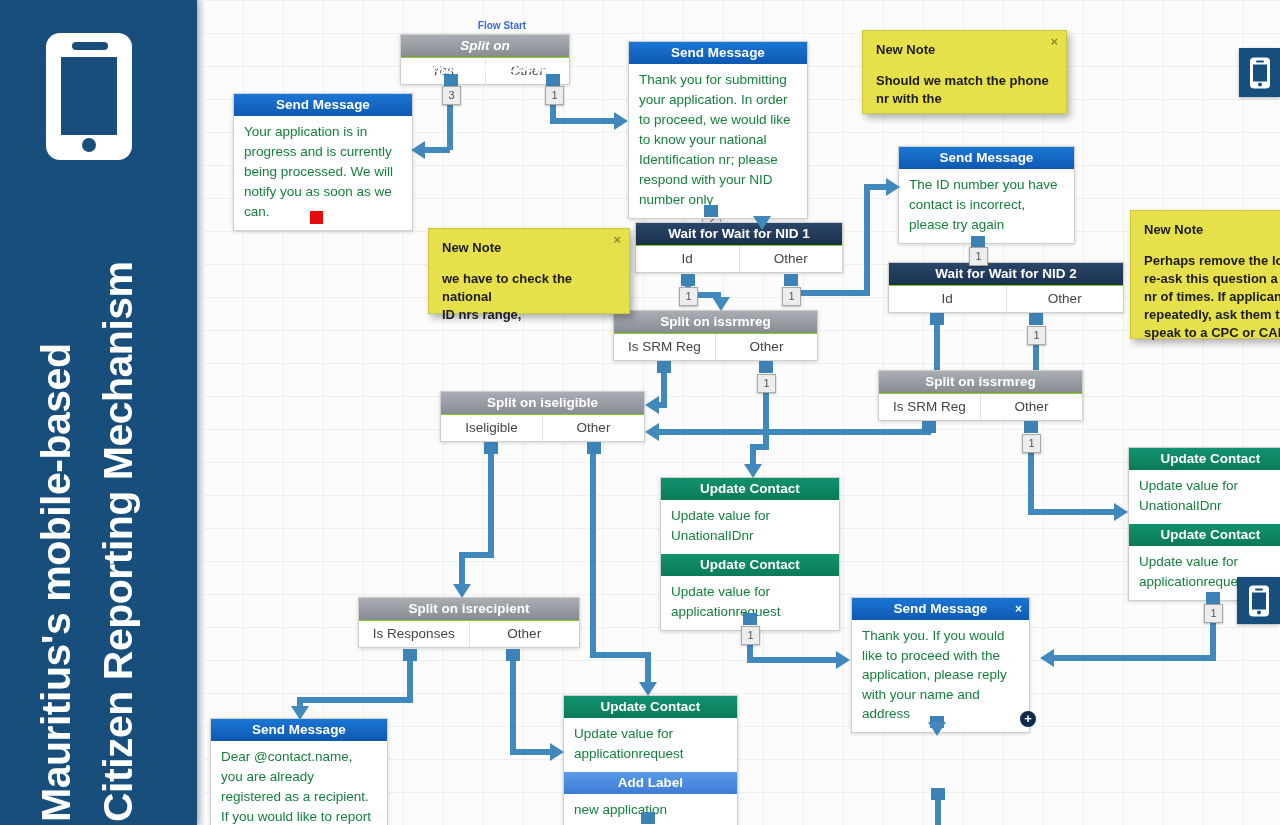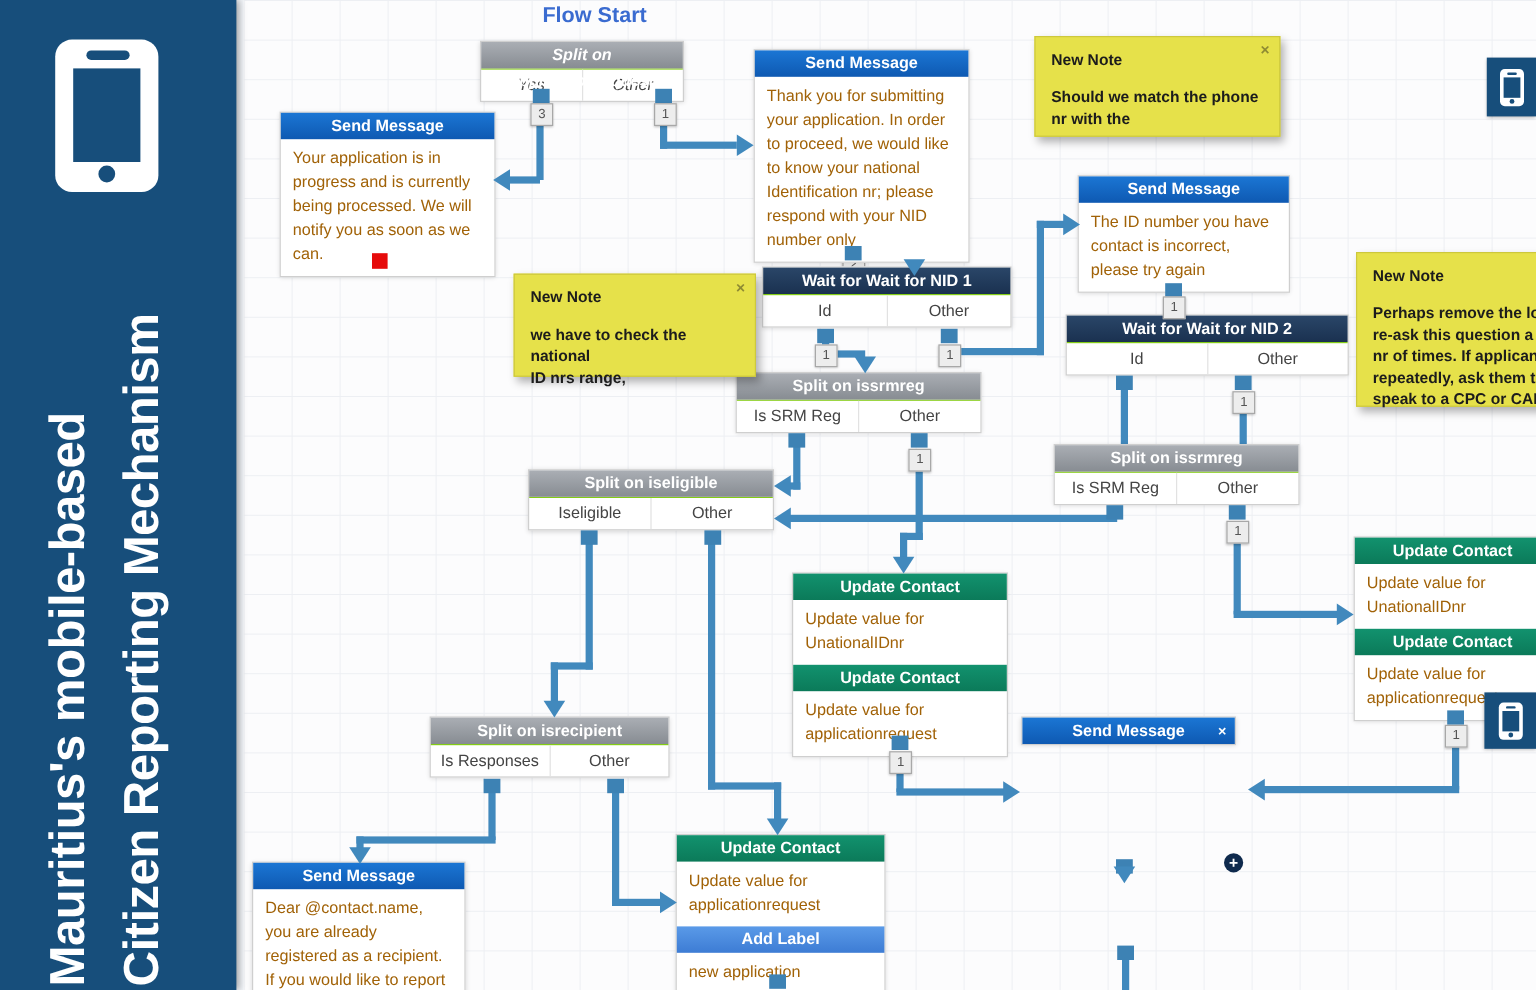--- a/index.html
+++ b/index.html
@@ -25,43 +25,43 @@
   
   .node{position:absolute;background:#fff;border:1px solid #cfcfcf;z-index:2;
         box-shadow:0 1px 4px rgba(0,0,0,.16);box-sizing:border-box;}
   .hdr{height:22px;line-height:22px;text-align:center;color:#fff;font-weight:700;font-size:13.5px;position:relative;}
   .hdr.blue{background:linear-gradient(#1b76d4,#0e59b2);}
   .hdr.navy{background:linear-gradient(#2a4668,#1a3150);}
   .hdr.gray{background:linear-gradient(#aaaeb4,#878c92);}
   .hdr.green{background:linear-gradient(#12926e,#0b7a59);}
   .hdr.lblue{background:linear-gradient(#5a9ae8,#3d7cd4);}
   .hdr .hx{position:absolute;right:7px;top:0;font-size:12px;cursor:pointer;}
-  .nbody{padding:6px 10px 8px;font-size:13.5px;color:#a16207;line-height:20px;}
+  .nbody{padding:6px 10px 8px;font-size:13.5px;color:#15803d;line-height:20px;}
   .exits{display:flex;border-top:1px solid #84cc16;}
   .exit{flex:1;text-align:center;padding:5px 2px 6px;font-size:13.5px;color:#444;border-left:1px solid #e2e2e2;}
   .exit:first-child{border-left:none;}
   
   .ln{position:absolute;background:#4189bd;z-index:1;}
   .stub{position:absolute;width:14px;height:12px;background:#3d82b4;z-index:3;}
   .stub.red{background:#e60b0b;width:13px;height:13px;}
   .bdg{position:absolute;width:17px;height:17px;background:#ededed;border:1px solid #a8a8a8;
        color:#555;font-size:11px;text-align:center;line-height:17px;z-index:3;box-shadow:0 1px 2px rgba(0,0,0,.25);}
   .ar{position:absolute;width:0;height:0;z-index:3;}
   .ar-l{border-top:9px solid transparent;border-bottom:9px solid transparent;border-right:14px solid #4189bd;}
   .ar-r{border-top:9px solid transparent;border-bottom:9px solid transparent;border-left:14px solid #4189bd;}
   .ar-d{border-left:9px solid transparent;border-right:9px solid transparent;border-top:14px solid #4189bd;}
   
   .note{position:absolute;background:#e6e14a;border:1px solid #cdc83c;z-index:4;
         box-shadow:3px 4px 7px rgba(0,0,0,.3);padding:11px 13px;color:#1c1c1c;}
   .note .ntitle{font-size:13px;font-weight:700;margin-bottom:15px;}
   .note .nbody2{font-size:13px;font-weight:700;line-height:18px;white-space:pre-line;}
   .note .nx{position:absolute;top:3px;right:8px;font-size:13px;font-weight:700;color:#8f8b33;cursor:pointer;}
   
-  #flowstart{position:absolute;left:452px;top:2px;width:100px;
-             font-size:18px;font-weight:600;color:#3a6bd0;z-index:2;}
+  #flowstart{position:absolute;left:452px;top:20px;width:100px;text-align:center;
+             font-size:10px;font-weight:600;color:#3a6bd0;z-index:2;}
   
   .ptile{position:absolute;background:#174e7b;z-index:5;box-shadow:0 1px 3px rgba(0,0,0,.3);}
   .ptile .pbody{position:absolute;left:50%;top:50%;transform:translate(-50%,-50%);
       width:20px;height:31px;background:#fff;border-radius:4px;}
   .ptile .pscr{position:absolute;left:3px;top:7px;width:14px;height:17px;background:#174e7b;}
   .ptile .pspk{position:absolute;left:6px;top:3px;width:8px;height:2px;border-radius:1px;background:#174e7b;}
   .ptile .pdot{position:absolute;left:8px;bottom:2px;width:4px;height:4px;border-radius:50%;background:#174e7b;}
   
   .plus{position:absolute;width:16px;height:16px;border-radius:50%;background:#0f2a4d;color:#fff;
         font-size:13px;font-weight:700;text-align:center;line-height:15px;z-index:5;cursor:pointer;}
@@ -256,33 +256,34 @@
     <div class="nbody">Update value for applicationrequest</div>
   </div>
 
   <div class="node" style="left:1128px;top:447px;width:165px;">
     <div class="hdr green">Update Contact</div>
     <div class="nbody">Update value for UnationalIDnr</div>
     <div class="hdr green">Update Contact</div>
     <div class="nbody">Update value for applicationrequest</div>
   </div>
 
-  <div class="node" style="left:358px;top:597px;width:200px;">
+  <div class="node" style="left:358px;top:597px;width:222px;">
     <div class="hdr gray">Split on isrecipient</div>
     <div class="exits">
       <div class="exit">Is Responses</div>
       <div class="exit">Other</div>
     </div>
   </div>
 
   <div class="node" style="left:851px;top:597px;width:179px;">
     <div class="hdr blue">
       <span>Send Message</span>
       <span class="hx">×</span>
     </div>
+    <div class="nbody" style="line-height:19.5px;">Thank you. If you would like to proceed with the application, please reply with your name and address</div>
   </div>
   <div class="plus" style="left:1020px;top:711px;">+</div>
 
 
   <div class="node" style="left:563px;top:695px;width:175px;">
     <div class="hdr green">Update Contact</div>
     <div class="nbody">Update value for applicationrequest</div>
     <div class="hdr lblue">Add Label</div>
     <div class="nbody">new application</div>
   </div>

